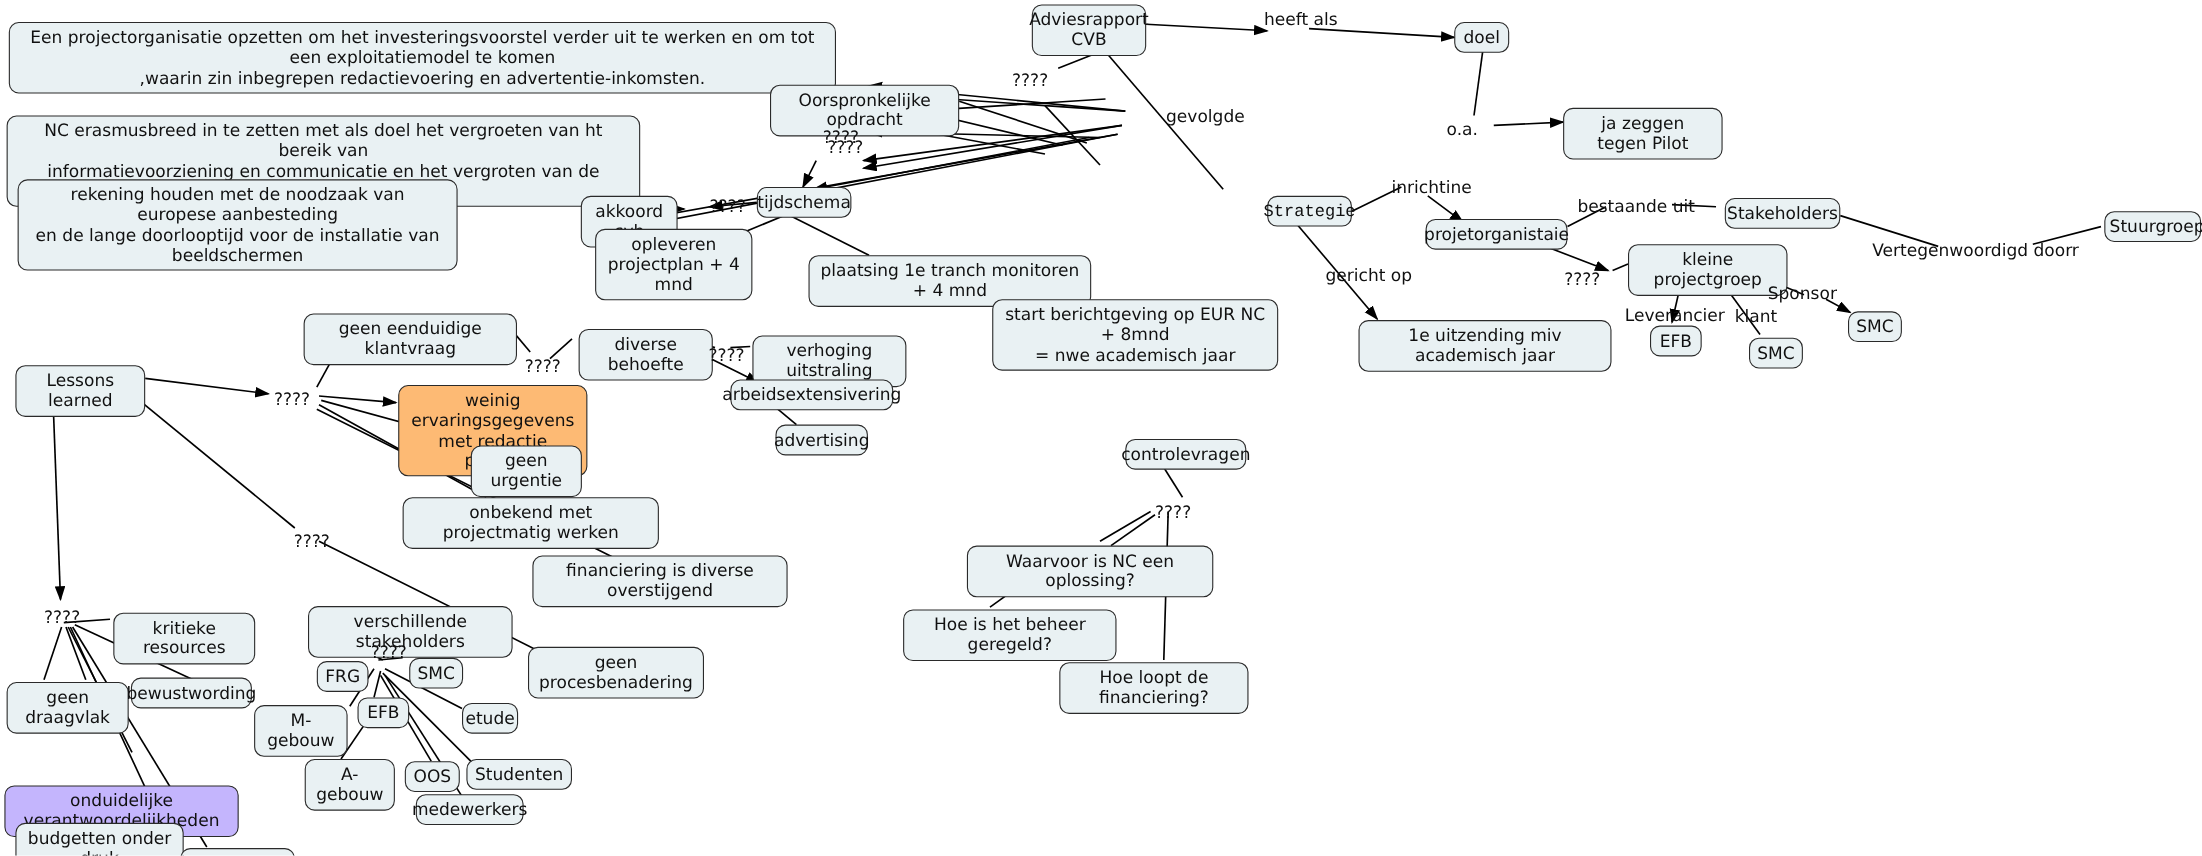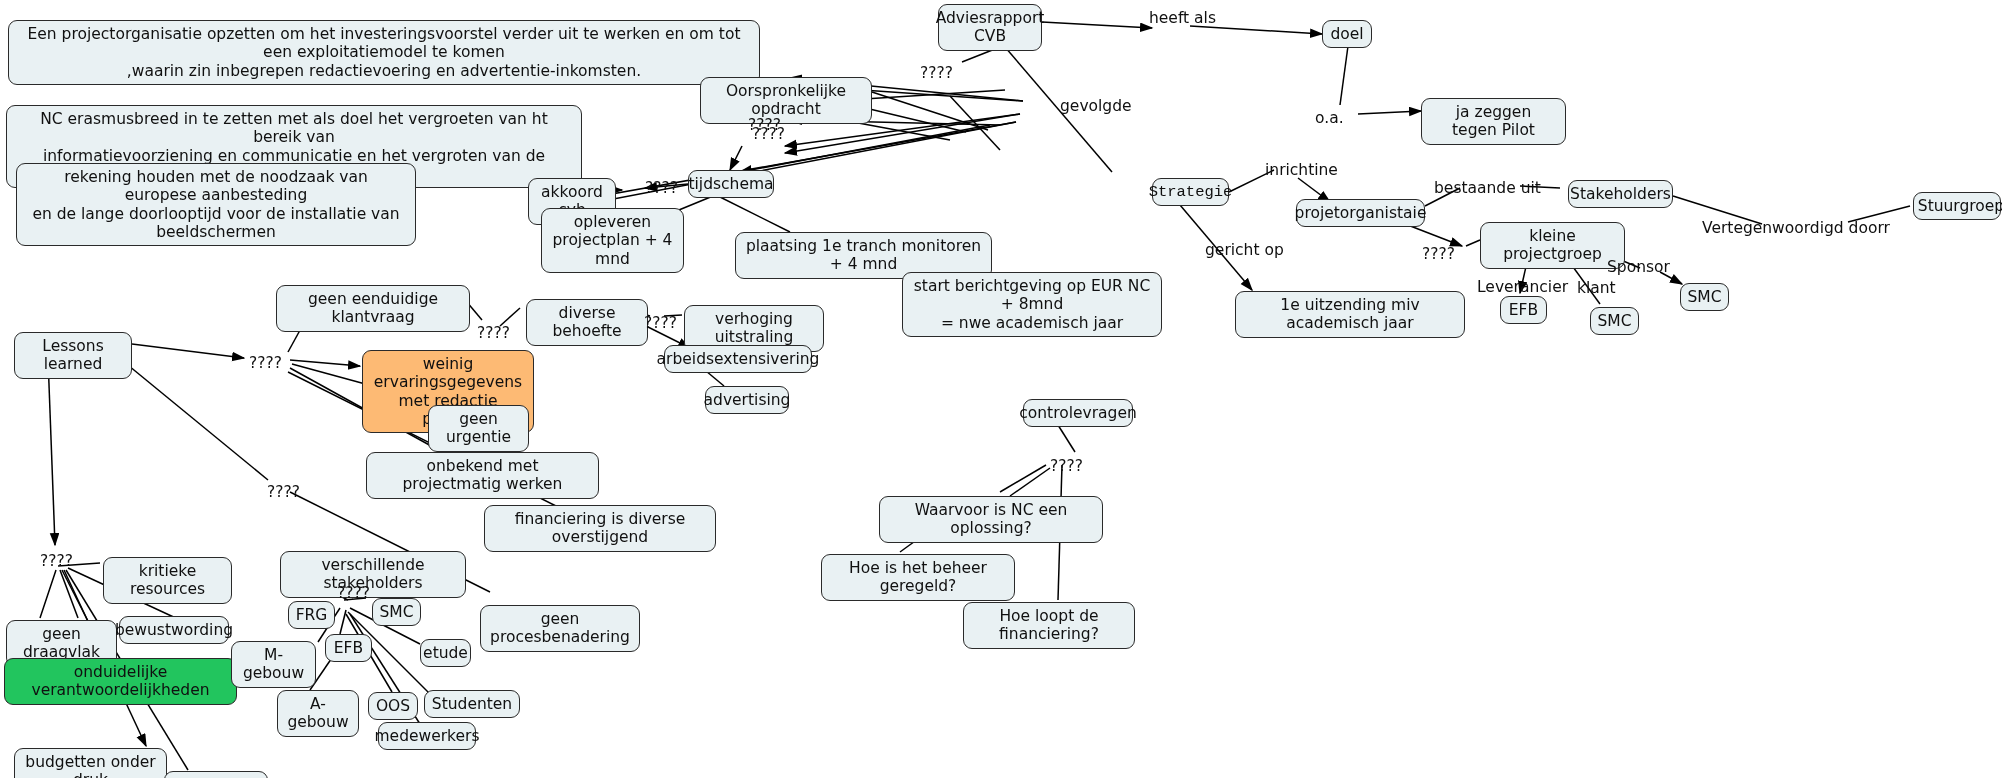--- a/index.html
+++ b/index.html
@@ -183,34 +183,34 @@
       <div class="node" style="left: 428px; top: 405px; width: 101px; min-height: 26px; background: rgb(233, 241, 243); border-color: rgb(42, 42, 42);">geen urgentie</div>
       <div class="node" style="left: 366px; top: 452px; width: 233px; min-height: 27px; background: rgb(233, 241, 243); border-color: rgb(42, 42, 42);">onbekend met projectmatig werken</div>
       <div class="node" style="left: 484px; top: 505px; width: 232px; min-height: 27px; background: rgb(233, 241, 243); border-color: rgb(42, 42, 42);">financiering is diverse overstijgend</div>
       <div class="node" style="left: 1023px; top: 399px; width: 110px; min-height: 26px; background: rgb(233, 241, 243); border-color: rgb(42, 42, 42);">controlevragen</div>
       <div class="node" style="left: 879px; top: 496px; width: 224px; min-height: 27px; background: rgb(233, 241, 243); border-color: rgb(42, 42, 42);">Waarvoor is NC een oplossing?</div>
       <div class="node" style="left: 821px; top: 554px; width: 194px; min-height: 27px; background: rgb(233, 241, 243); border-color: rgb(42, 42, 42);">Hoe is het beheer geregeld?</div>
       <div class="node" style="left: 963px; top: 602px; width: 172px; min-height: 27px; background: rgb(233, 241, 243); border-color: rgb(42, 42, 42);">Hoe loopt de financiering?</div>
       <div class="node" style="left: 103px; top: 557px; width: 129px; min-height: 27px; background: rgb(233, 241, 243); border-color: rgb(42, 42, 42);">kritieke resources</div>
       <div class="node" style="left: 6px; top: 620px; width: 111px; min-height: 27px; background: rgb(233, 241, 243); border-color: rgb(42, 42, 42);">geen draagvlak</div>
       <div class="node" style="left: 119px; top: 616px; width: 110px; min-height: 27px; background: rgb(233, 241, 243); border-color: rgb(42, 42, 42);">bewustwording</div>
-      <div class="node" style="left: 4px; top: 658px; width: 233px; min-height: 27px; background: #22c55e; border-color: rgb(42, 42, 42);">onduidelijke verantwoordelijkheden</div>
+      <div class="node" style="left: 4px; top: 714px; width: 213px; min-height: 27px; background: #c4b5fd; border-color: rgb(42, 42, 42);">onduidelijke verantwoordelijkheden</div>
       <div class="node" style="left: 14px; top: 748px; width: 153px; min-height: 27px; background: rgb(233, 241, 243); border-color: rgb(42, 42, 42);">budgetten onder druk</div>
       <div class="node" style="left: 164px; top: 771px; width: 104px; min-height: 27px; background: rgb(233, 241, 243); border-color: rgb(42, 42, 42);">samenwerking</div>
       <div class="node" style="left: 280px; top: 551px; width: 186px; min-height: 27px; background: rgb(233, 241, 243); border-color: rgb(42, 42, 42);">verschillende stakeholders</div>
       <div class="node" style="left: 288px; top: 601px; width: 47px; min-height: 26px; background: rgb(233, 241, 243); border-color: rgb(42, 42, 42);">FRG</div>
       <div class="node" style="left: 372px; top: 598px; width: 49px; min-height: 26px; background: rgb(233, 241, 243); border-color: rgb(42, 42, 42);">SMC</div>
       <div class="node" style="left: 231px; top: 641px; width: 85px; min-height: 27px; background: rgb(233, 241, 243); border-color: rgb(42, 42, 42);">M-gebouw</div>
       <div class="node" style="left: 325px; top: 634px; width: 47px; min-height: 26px; background: rgb(233, 241, 243); border-color: rgb(42, 42, 42);">EFB</div>
       <div class="node" style="left: 420px; top: 639px; width: 51px; min-height: 26px; background: rgb(233, 241, 243); border-color: rgb(42, 42, 42);">etude</div>
       <div class="node" style="left: 277px; top: 690px; width: 82px; min-height: 27px; background: rgb(233, 241, 243); border-color: rgb(42, 42, 42);">A-gebouw</div>
       <div class="node" style="left: 368px; top: 692px; width: 50px; min-height: 26px; background: rgb(233, 241, 243); border-color: rgb(42, 42, 42);">OOS</div>
       <div class="node" style="left: 424px; top: 690px; width: 96px; min-height: 27px; background: rgb(233, 241, 243); border-color: rgb(42, 42, 42);">Studenten</div>
       <div class="node" style="left: 378px; top: 722px; width: 98px; min-height: 27px; background: rgb(233, 241, 243); border-color: rgb(42, 42, 42);">medewerkers</div>
-      <div class="node" style="left: 480px; top: 588px; width: 160px; min-height: 27px; background: rgb(233, 241, 243); border-color: rgb(42, 42, 42); margin-top: 17px;">geen procesbenadering</div>
+      <div class="node" style="left: 480px; top: 588px; width: 160px; min-height: 27px; background: rgb(233, 241, 243); border-color: rgb(42, 42, 42);">geen procesbenadering</div>
     </div>
   <div id="labels-layer">
       <div class="elabel" style="left: 1149px; top: 10px;">heeft als</div>
       <div class="elabel q" style="left: 920px; top: 65px;">????</div>
       <div class="elabel" style="left: 1060px; top: 98px;">gevolgde</div>
       <div class="elabel" style="left: 1315px; top: 110px;">o.a.</div>
       <div class="elabel" style="left: 1265px; top: 162px;">inrichtine</div>
       <div class="elabel" style="left: 1434px; top: 180px;">bestaande uit</div>
       <div class="elabel" style="left: 1205px; top: 242px;">gericht op</div>
       <div class="elabel" style="left: 1702px; top: 220px;">Vertegenwoordigd doorr</div>

